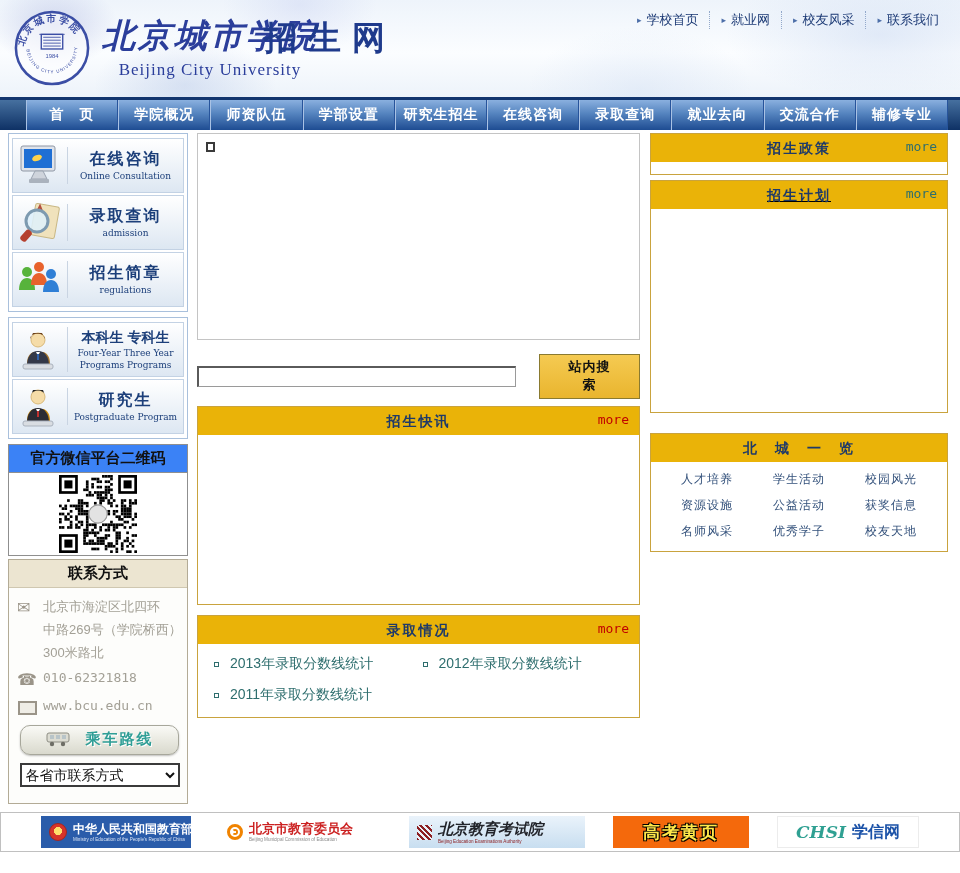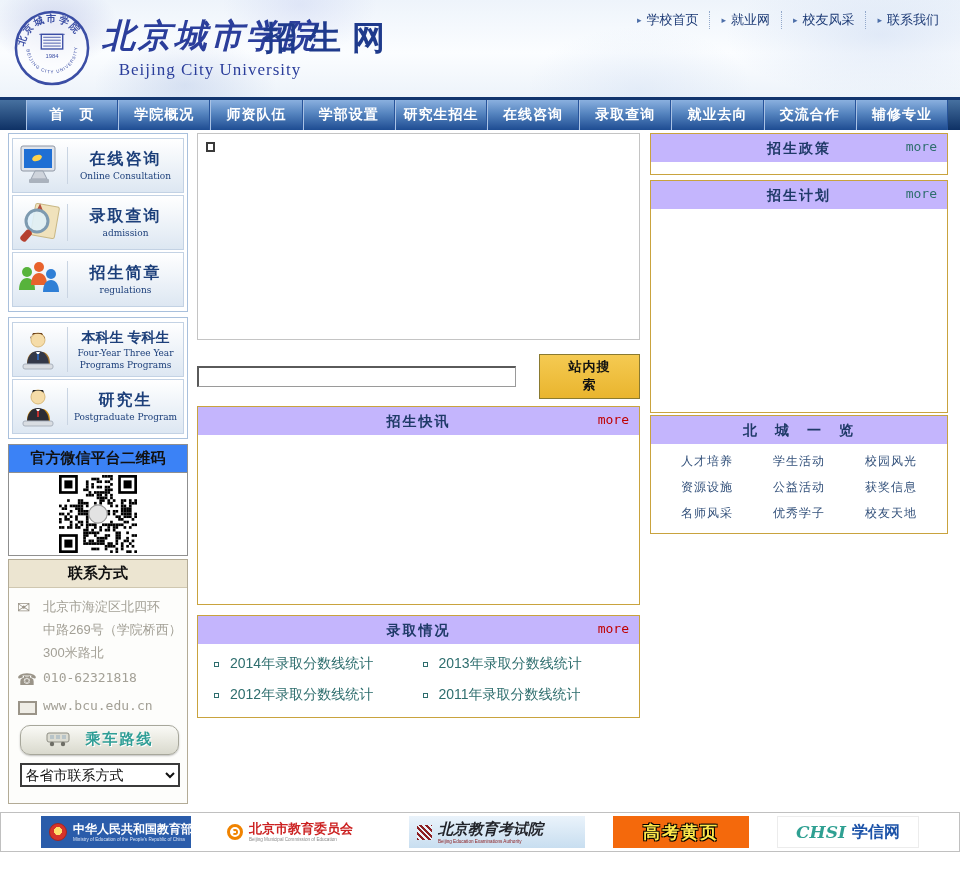--- a/index.html
+++ b/index.html
@@ -97,37 +97,37 @@
     border:2px solid #3a3a3a; background:#fff; }
   .search-row { display:flex; align-items:center; margin:14px 0 7px; }
   .search-input { width:363px; height:21px; padding:1px 4px; font-size:13px; background:#fff;
     border:1px solid #9a9a9a; border-top:2px solid #5a5a5a; border-left:2px solid #5a5a5a; }
   .search-btn { margin-left:23px; padding:3px 25px 4px; cursor:pointer;
     background:linear-gradient(180deg,#f5ca52,#e9b52e); border:1px solid #8a7a30;
     font-weight:bold; font-size:13px; color:#111; letter-spacing:1px; }
 
   
   .gbox { border:1px solid #c9a33e; background:#fff; }
-  .gbox-head { position:relative; background:#c4b5fd; text-align:center; padding:5px 0 4px; }
+  .gbox-head { position:relative; background:#eab308; text-align:center; padding:5px 0 4px; }
   .gbox-title { font-size:14px; font-weight:bold; color:#1f3a68; letter-spacing:2px; }
   .more { position:absolute; right:10px; top:5px; cursor:pointer;
     font-family:"DejaVu Sans Mono", monospace; font-size:13px; }
   .more-red { color:#c00000; }
   .more-teal { color:#2e6e6e; }
   .news-box { margin-bottom:10px; }
   .news-body { height:169px; }
   .results-body { display:grid; grid-template-columns:1fr 1fr; row-gap:13px;
     padding:11px 8px 13px 16px; }
   .res-link { display:flex; align-items:center; color:#2e6e6e; font-size:14px; cursor:pointer; }
   .res-bullet { width:5px; height:5px; border:1px solid #2e6e6e; margin-right:11px; flex:none; }
 
   
   .policy-box { margin-bottom:5px; }
   .policy-body { height:12px; }
-  .plan-box { margin-bottom:2px; }
+  .plan-box { margin-bottom:20px;text-decoration:underline; }
   .plan-body { height:203px; }
   .ov-grid { display:grid; grid-template-columns:1fr 1fr 1fr; row-gap:9px;
     padding:9px 10px 11px; text-align:center; }
   .ov-link { color:#33517b; font-size:12px; cursor:pointer; letter-spacing:1px; }
 
   
   .partners-bar { margin-top:8px; border:1px solid #c0c0c0; height:40px; background:#fff;
     display:flex; align-items:center; justify-content:space-evenly; padding:0 12px; }
   .partner { height:32px; display:flex; align-items:center; cursor:pointer; padding:0 8px; }
   .p-moe { background:#2a5caa; width:150px; }
@@ -627,24 +627,20 @@
     </div>
 
     <div class="gbox results-box">
       <div class="gbox-head">
         <span class="gbox-title">录取情况</span>
         <span class="more more-red">more</span>
       </div>
       <div class="results-body">
         <div class="res-link">
           <span class="res-bullet"></span>
-          <span>2014年录取分数线统计</span>
-        </div>
-        <div class="res-link">
-          <span class="res-bullet"></span>
           <span>2013年录取分数线统计</span>
         </div>
         <div class="res-link">
           <span class="res-bullet"></span>
           <span>2012年录取分数线统计</span>
         </div>
         <div class="res-link">
           <span class="res-bullet"></span>
           <span>2011年录取分数线统计</span>
         </div>

